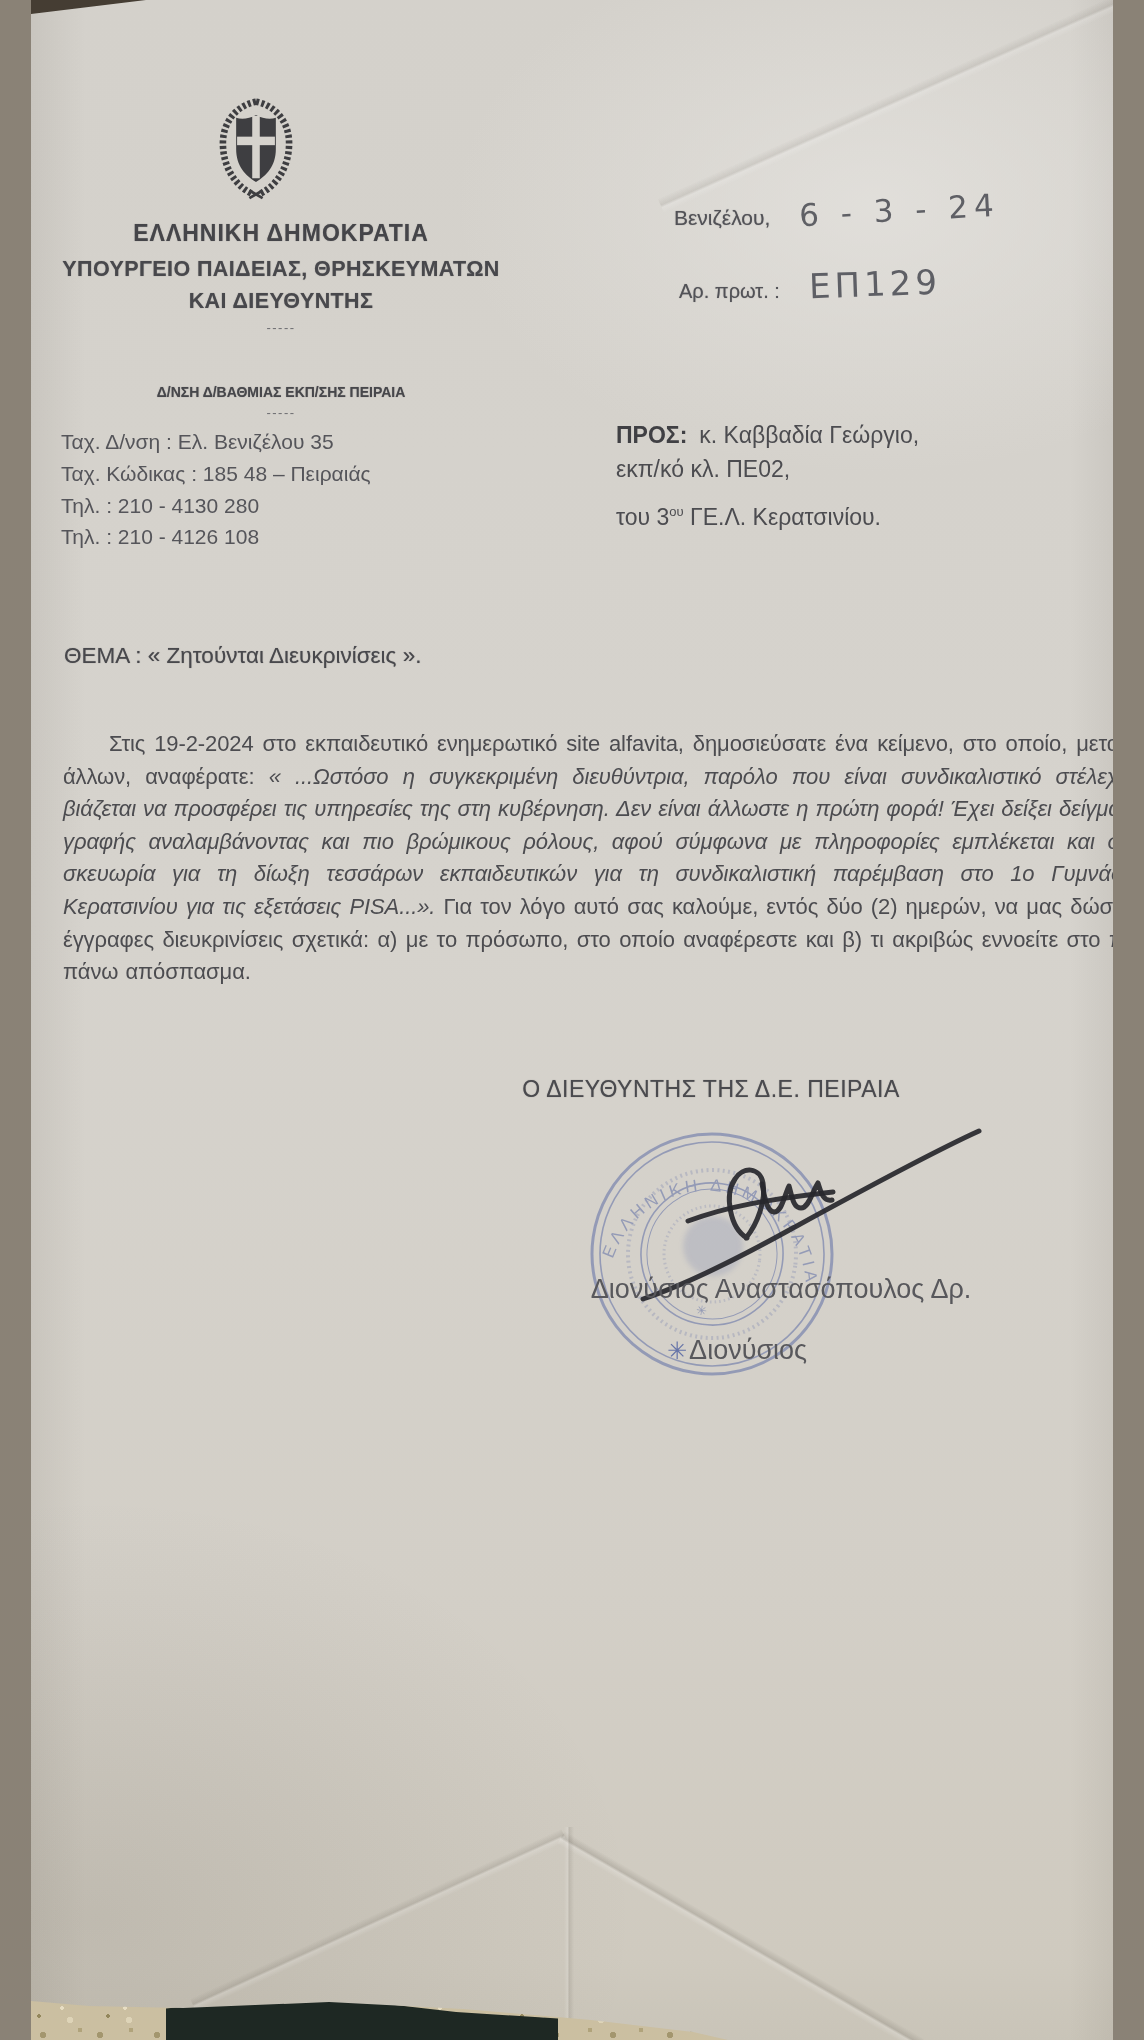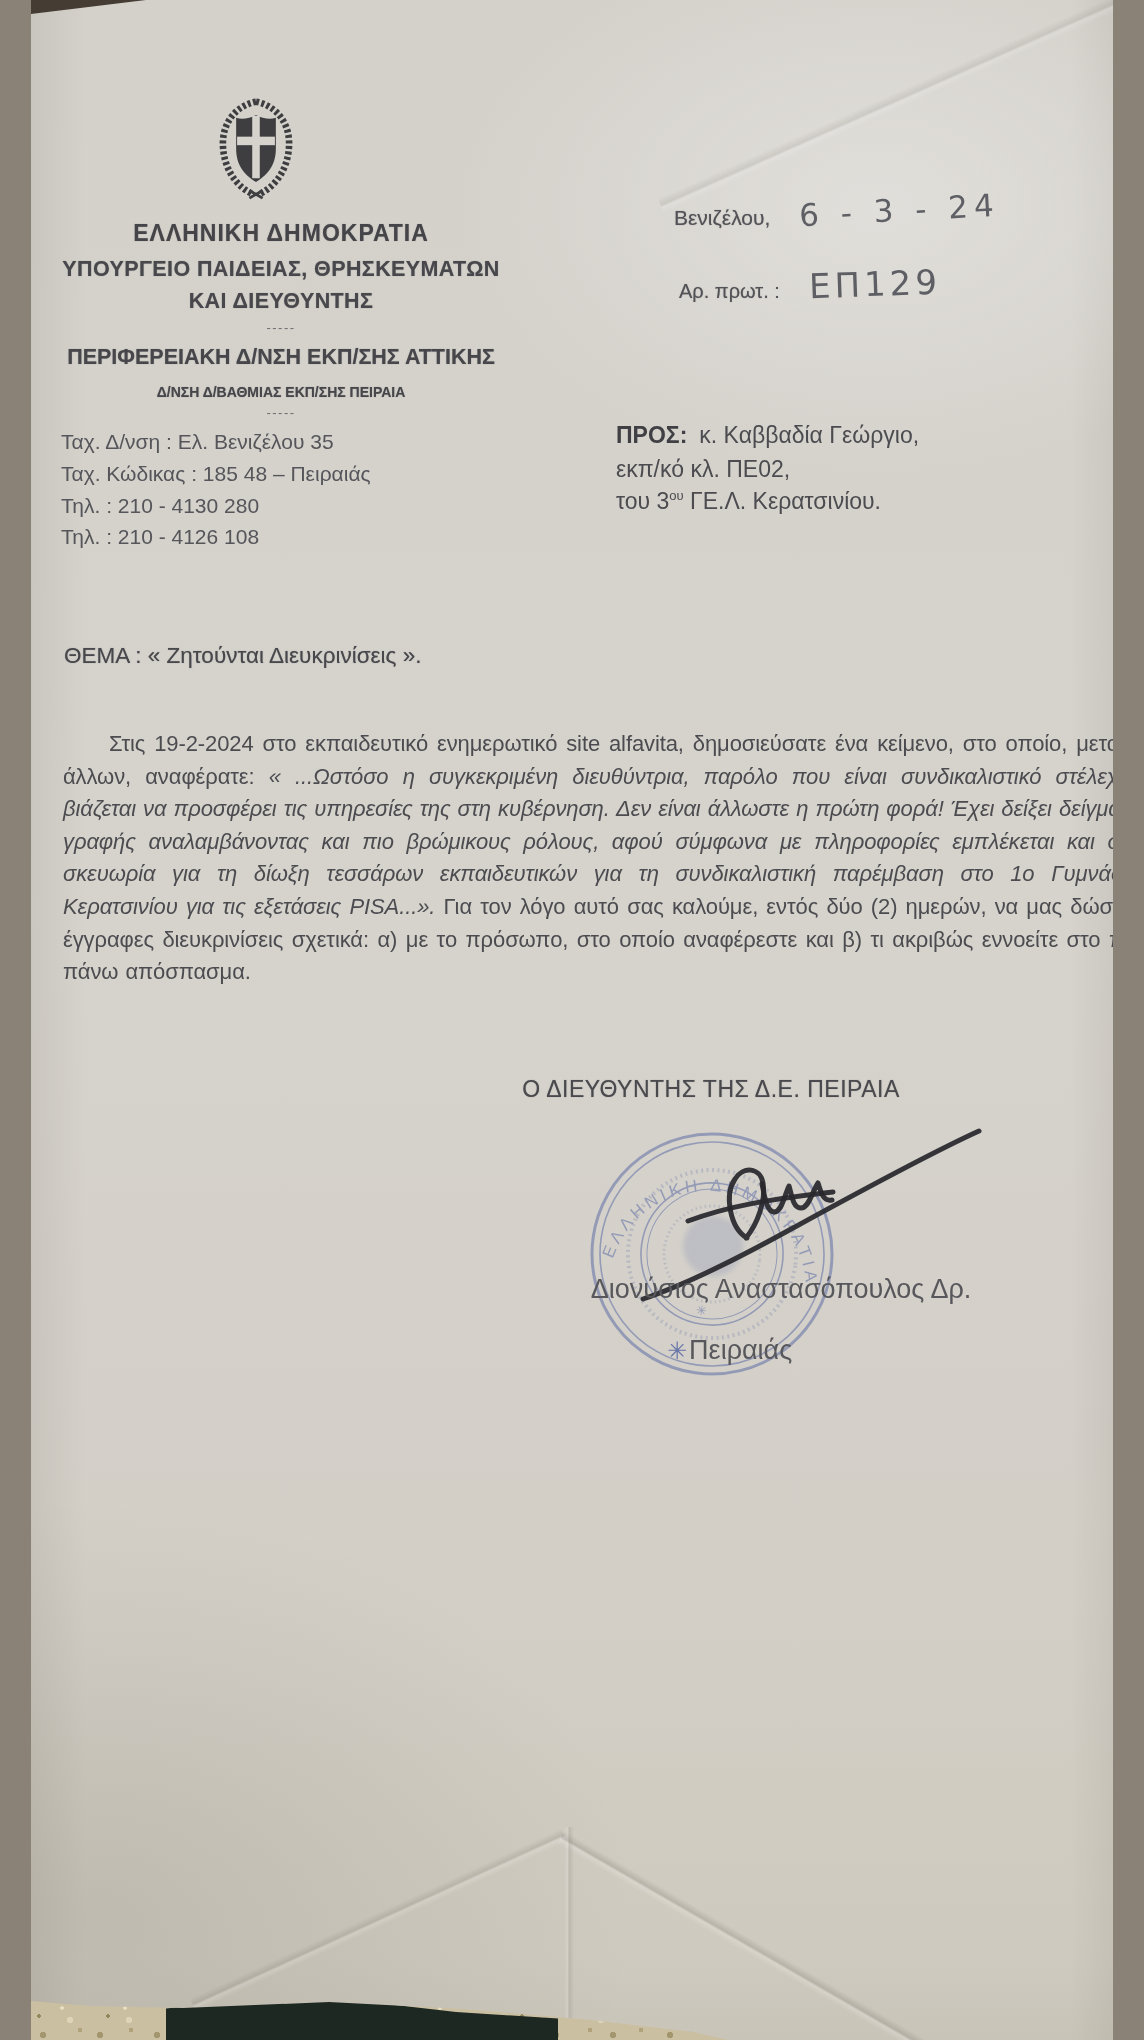--- a/index.html
+++ b/index.html
@@ -79,21 +79,21 @@
   
   #city-label{left:643px;top:206px;font-size:21px;color:#525257;}
   #date-hand{left:768px;top:192px;font-size:31px;letter-spacing:6px;transform:rotate(-3deg);}
   #prot-label{left:648px;top:280px;font-size:20px;color:#525257;}
   #prot-hand{left:778px;top:264px;font-size:34px;letter-spacing:4px;transform:rotate(-2deg);}
   .handwriting{color:var(--handwriting_gray,#54555c);font-family:"DejaVu Sans",sans-serif;opacity:.92;}
   
   .rcpt{left:585px;font-size:23px;color:#4c4c50;}
   #rcpt1{top:422px;}
   #rcpt2{top:456px;}
-  #rcpt3{top:488px;}
+  #rcpt3{top:504px;}
   #rcpt1 .to-label{font-weight:700;color:#404044;margin-right:12px;}
   sup{font-size:13px;}
   
   #subject{left:33px;top:643px;font-size:22.5px;font-weight:500;color:#48484c;}
   #body-par{
     left:32px;top:728px;width:1078px;
     font-size:22px;line-height:32.6px;text-align:justify;text-indent:46px;
     letter-spacing:-.1px;word-spacing:1px;color:#4c4c50;
   }
   #body-par .quote{font-style:italic;}
@@ -132,21 +132,20 @@
       </g>
       <path d="M45 20 C52 24 60 25 66 23 L66 56 C66 74 56 84 45 91 C34 84 24 74 24 56 L24 23 C30 25 38 24 45 20 Z" fill="#3e3e41"></path>
       <rect x="41" y="21" width="8" height="66" fill="#d6d3cd"></rect>
       <rect x="25" y="43" width="40" height="9" fill="#d6d3cd"></rect>
     </svg>
 
     <div id="hdr-republic" class="abs print">ΕΛΛΗΝΙΚΗ ΔΗΜΟΚΡΑΤΙΑ</div>
     <div id="hdr-min1" class="abs print">ΥΠΟΥΡΓΕΙΟ ΠΑΙΔΕΙΑΣ, ΘΡΗΣΚΕΥΜΑΤΩΝ</div>
     <div id="hdr-min2" class="abs print">ΚΑΙ ΔΙΕΥΘΥΝΤΗΣ</div>
     <div id="div1" class="abs divider">-----</div>
-    <div id="hdr-reg1" class="abs print">ΠΕΡΙΦΕΡΕΙΑΚΗ Δ/ΝΣΗ ΕΚΠ/ΣΗΣ ΑΤΤΙΚΗΣ</div>
     <div id="hdr-reg2" class="abs print">Δ/ΝΣΗ Δ/ΒΑΘΜΙΑΣ ΕΚΠ/ΣΗΣ ΠΕΙΡΑΙΑ</div>
     <div id="div2" class="abs divider">-----</div>
     <div class="abs contact" style="top:430px;">Ταχ. Δ/νση : Ελ. Βενιζέλου 35</div>
     <div class="abs contact" style="top:462px;">Ταχ. Κώδικας : 185 48 – Πειραιάς</div>
     <div class="abs contact" style="top:494px;">Τηλ. : 210 - 4130 280</div>
     <div class="abs contact" style="top:525px;">Τηλ. : 210 - 4126 108</div>
 
     <div id="city-label" class="abs print">Βενιζέλου,</div>
     <div id="date-hand" class="abs handwriting">6 - 3 - 24</div>
     <div id="prot-label" class="abs print">Αρ. πρωτ. :</div>
@@ -192,17 +191,17 @@
 
     <svg id="signature" class="abs" viewBox="580 1100 400 220">
       <path d="M 612 1299 C 648 1287 706 1259 762 1228 C 826 1193 906 1150 948 1131"></path>
       <path d="M 657 1221 C 698 1206 734 1200 802 1192"></path>
       <path d="M 716 1238 C 699 1228 693 1195 704 1179 C 712 1166 729 1167 732 1183 C 735 1200 727 1223 715 1238"></path>
       <path d="M 731 1184 C 734 1199 736 1211 743 1212 C 751 1212 753 1196 758 1186 C 761 1196 762 1208 770 1208 C 778 1208 781 1192 787 1183 C 790 1192 792 1202 801 1200"></path>
     </svg>
 
     <div id="closing-name" class="abs">Διονύσιος Αναστασόπουλος Δρ.</div>
     <div id="closing-role" class="abs">
-      <span class="star">✳</span><span>Πειραιάς</span>
+      <span class="star">✳</span><span>Διονύσιος</span>
     </div>
 
   </div>
 </div>
 
 </body></html>

